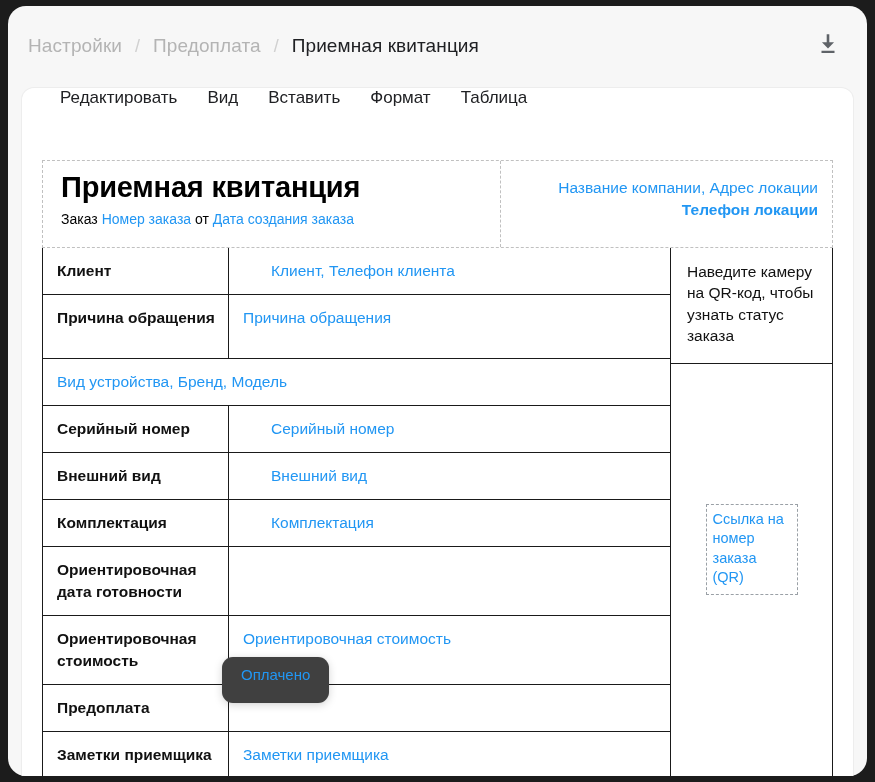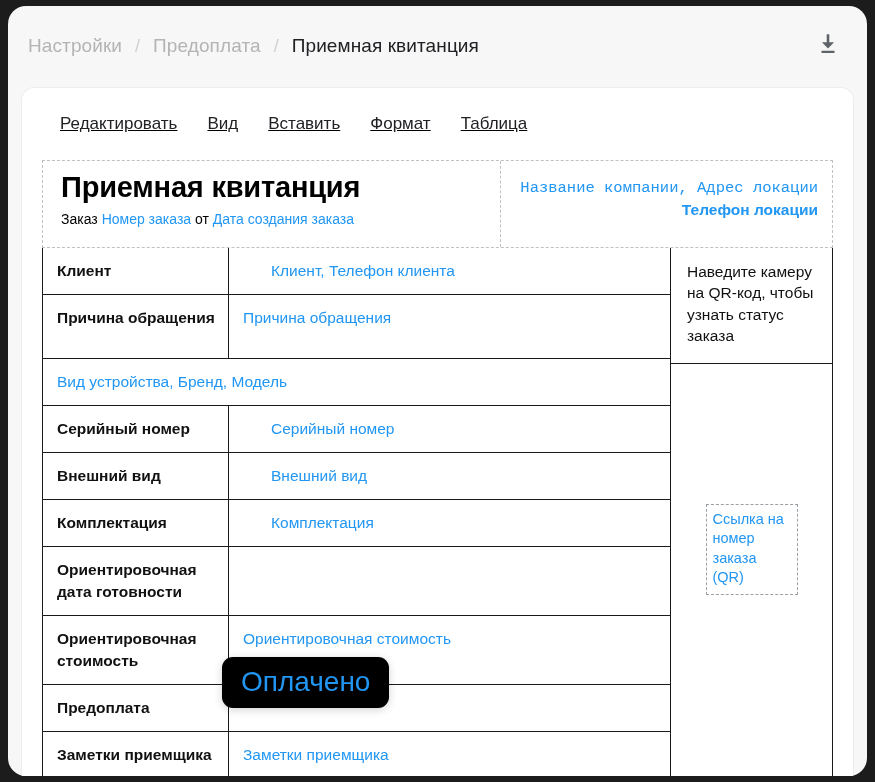--- a/index.html
+++ b/index.html
@@ -58,25 +58,24 @@
     height: 690px;
     background: #ffffff;
     border-radius: 12px 12px 0 0;
     box-shadow: 0 0 0 1px #ededed;
     overflow: hidden;
   }
 
   
   #menu-bar {
     display: flex;
-    align-items: center;
+    align-items: flex-start;
     height: 72px;
     padding-left: 38px;
     gap: 30px;
-    text-decoration: underline;
   }
   .menu-item {
     font-size: 17px;
     color: #202124;
     white-space: nowrap;
     cursor: pointer;
   }
 
   
   #doc-body {
@@ -115,21 +114,20 @@
   #receipt-header-right {
     flex: 1;
     padding: 16px 14px 0 0;
     text-align: right;
   }
   #company-line {
     font-size: 15.5px;
     color: #2196f3;
     line-height: 1.45;
     white-space: nowrap;
-    font-family: Liberation Mono, monospace;
   }
   #phone-line {
     font-size: 15.5px;
     font-weight: bold;
     color: #2196f3;
     line-height: 1.45;
     white-space: nowrap;
   }
 
   
@@ -194,24 +192,24 @@
     font-size: 14.5px;
     color: #2196f3;
     line-height: 1.33;
   }
 
   
   #prepay-popup {
     position: absolute;
     left: 180px;
     top: 497px;
-    background: #000000;
+    background: #404040;
     border-radius: 11px;
-    padding: 9px 19px 10px 19px;
-    font-size: 28px;
+    padding: 9px 19px 20px 19px;
+    font-size: 15px;
     color: #2196f3;
     box-shadow: 0 2px 9px rgba(0,0,0,0.17), 0 0 1px rgba(0,0,0,0.12);
     white-space: nowrap;
     z-index: 20;
     cursor: pointer;
   }
 </style>
 </head>
 <body>
 

